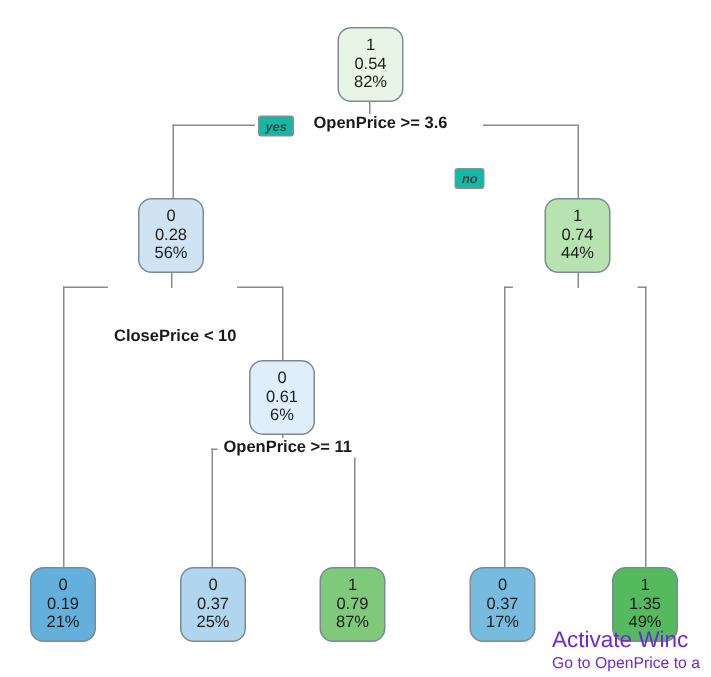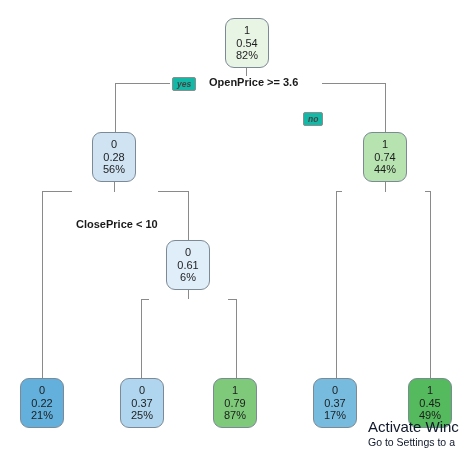--- a/index.html
+++ b/index.html
@@ -72,21 +72,21 @@
   }
   .vline {
     position: absolute;
     width: 1px;
     background: #8a8a8a;
   }
 
   
   .watermark {
     position: absolute;
-    color: #0f172a;
+    color: #6d28d9;
     white-space: nowrap;
     pointer-events: none;
   }
   .wm-title { font-size: 15px; }
   .wm-sub   { font-size: 10.5px; }
 </style>
 </head>
 <body>
 
 <div id="canvas">
@@ -117,20 +117,21 @@
   <div class="vline" style="left:336px; top:191px; height:187px;"></div>
   <div class="vline" style="left:430px; top:191px; height:187px;"></div>
 
   <div class="split-label" style="left:205px; top:76px;">OpenPrice &gt;= 3.6</div>
   <div class="yn" style="left:172px; top:77px;">yes</div>
   <div class="yn" style="left:303px; top:80px;margin-top:32px;">no</div>
 
   <div class="split-label" style="left:72px; top:184px;margin-top:34px;">ClosePrice &lt; 10</div>
 
 
+  <div class="split-label" style="left:145px; top:292px;">OpenPrice &gt;= 11</div>
 
   <div class="node" style="left:225px; top:18px; background:#e8f5e4;">
     <span class="ln">1</span>
     <span class="ln">0.54</span>
     <span class="ln">82%</span>
   </div>
 
   <div class="node" style="left:92px; top:132px; background:#cfe3f3;">
     <span class="ln">0</span>
     <span class="ln">0.28</span>
@@ -144,21 +145,21 @@
   </div>
 
   <div class="node" style="left:166px; top:240px; background:#e0eef9;">
     <span class="ln">0</span>
     <span class="ln">0.61</span>
     <span class="ln">6%</span>
   </div>
 
   <div class="node" style="left:20px; top:378px; background:#63b0dd;">
     <span class="ln">0</span>
-    <span class="ln">0.22</span>
+    <span class="ln">0.19</span>
     <span class="ln">21%</span>
   </div>
 
   <div class="node" style="left:120px; top:378px; background:#afd6ee;">
     <span class="ln">0</span>
     <span class="ln">0.37</span>
     <span class="ln">25%</span>
   </div>
 
   <div class="node" style="left:213px; top:378px; background:#7ec97a;">
@@ -168,20 +169,20 @@
   </div>
 
   <div class="node" style="left:313px; top:378px; background:#77bcdf;">
     <span class="ln">0</span>
     <span class="ln">0.37</span>
     <span class="ln">17%</span>
   </div>
 
   <div class="node" style="left:408px; top:378px; background:#55b95d;">
     <span class="ln">1</span>
-    <span class="ln">0.45</span>
+    <span class="ln">1.35</span>
     <span class="ln">49%</span>
   </div>
 
   <div class="watermark wm-title" style="left:368px; top:418px;">Activate Winc</div>
-  <div class="watermark wm-sub" style="left:368px; top:436px;">Go to Settings to a</div>
+  <div class="watermark wm-sub" style="left:368px; top:436px;">Go to OpenPrice to a</div>
 
 </div>
 
 </body></html>

